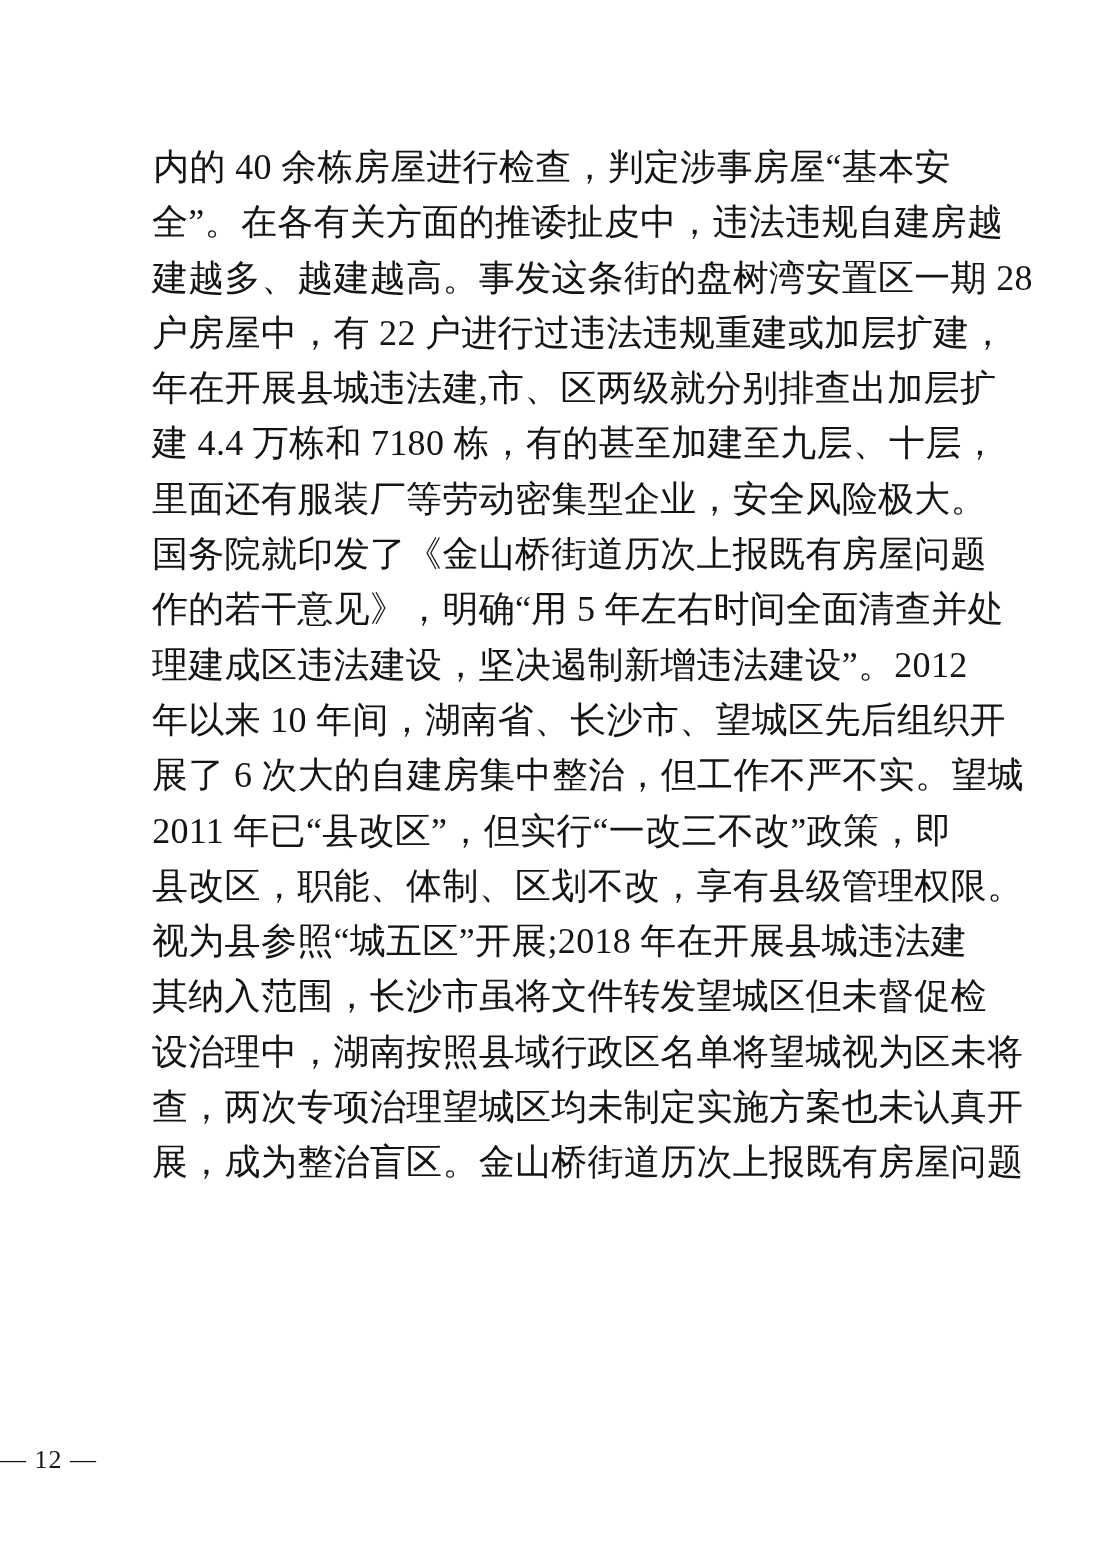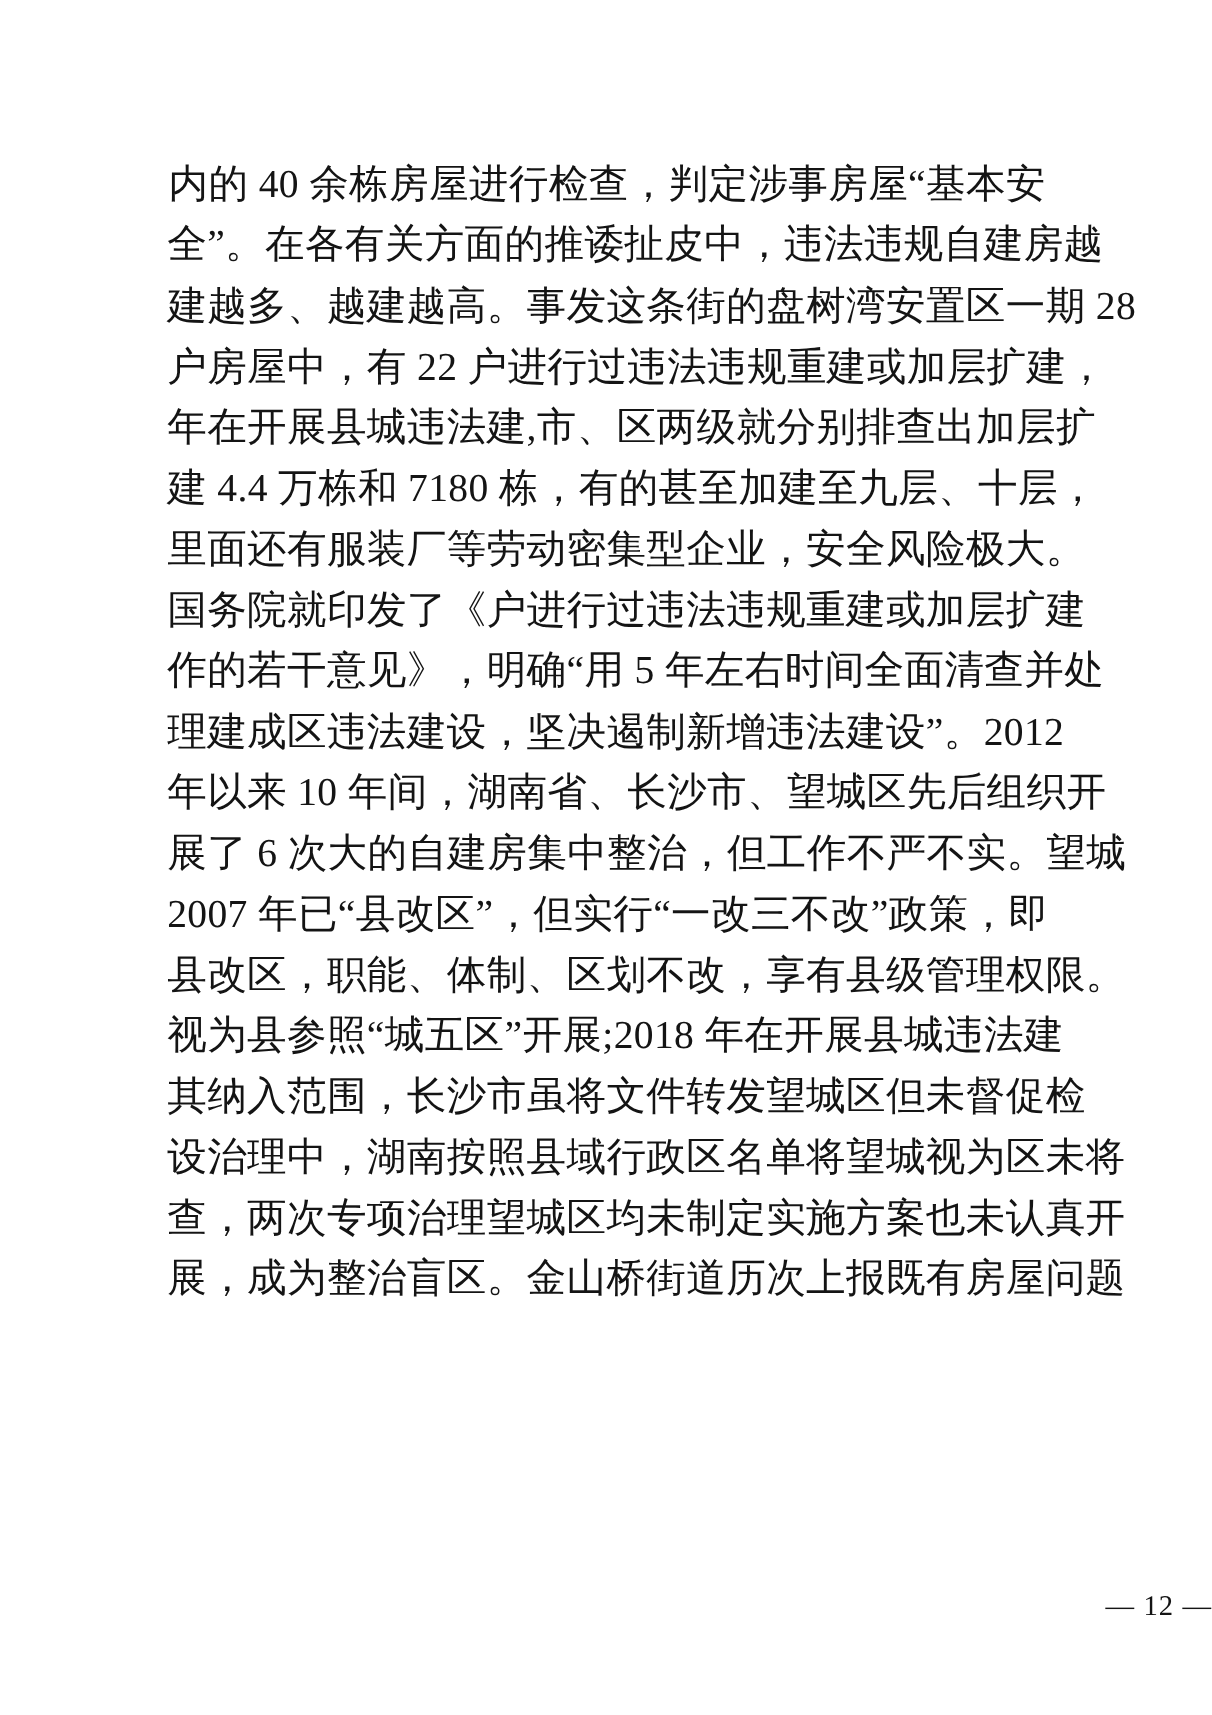--- a/index.html
+++ b/index.html
@@ -31,45 +31,45 @@
     text-indent: 59px;
   }
   .bold {
     font-weight: bold;
   }
   .footer {
     position: absolute;
     top: 1447px;
     left: 0;
     width: 100%;
-    text-align: right;
+    text-align: left;
     font-size: 26px;
     line-height: 26px;
     letter-spacing: 1px;
     color: #141414;
   }
 </style>
 </head>
 <body>
 
 <div class="page">
   <div class="content">
     <div class="line">内的 40 余栋房屋进行检查，判定涉事房屋“基本安</div>
     <div class="line">全”。在各有关方面的推诿扯皮中，违法违规自建房越</div>
     <div class="line">建越多、越建越高。事发这条街的盘树湾安置区一期 28</div>
     <div class="line">户房屋中，有 22 户进行过违法违规重建或加层扩建，</div>
     <div class="line">年在开展县城违法建,市、区两级就分别排查出加层扩</div>
     <div class="line">建 4.4 万栋和 7180 栋，有的甚至加建至九层、十层，</div>
     <div class="line">里面还有服装厂等劳动密集型企业，安全风险极大。</div>
-    <div class="line">国务院就印发了《户进行过违法违规重建或加层扩建</div>
+    <div class="line">国务院就印发了《金山桥街道历次上报既有房屋问题</div>
     <div class="line">作的若干意见》，明确“用 5 年左右时间全面清查并处</div>
     <div class="line">理建成区违法建设，坚决遏制新增违法建设”。2012</div>
     <div class="line">年以来 10 年间，湖南省、长沙市、望城区先后组织开</div>
     <div class="line">展了 6 次大的自建房集中整治，但工作不严不实。望城</div>
-    <div class="line">2007 年已“县改区”，但实行“一改三不改”政策，即</div>
+    <div class="line">2011 年已“县改区”，但实行“一改三不改”政策，即</div>
     <div class="line">县改区，职能、体制、区划不改，享有县级管理权限。</div>
     <div class="line">视为县参照“城五区”开展;2018 年在开展县城违法建</div>
     <div class="line">其纳入范围，长沙市虽将文件转发望城区但未督促检</div>
     <div class="line">设治理中，湖南按照县域行政区名单将望城视为区未将</div>
     <div class="line">查，两次专项治理望城区均未制定实施方案也未认真开</div>
     <div class="line">展，成为整治盲区。金山桥街道历次上报既有房屋问题</div>
   </div>
   <div class="footer">— 12 —</div>
 </div>
 

